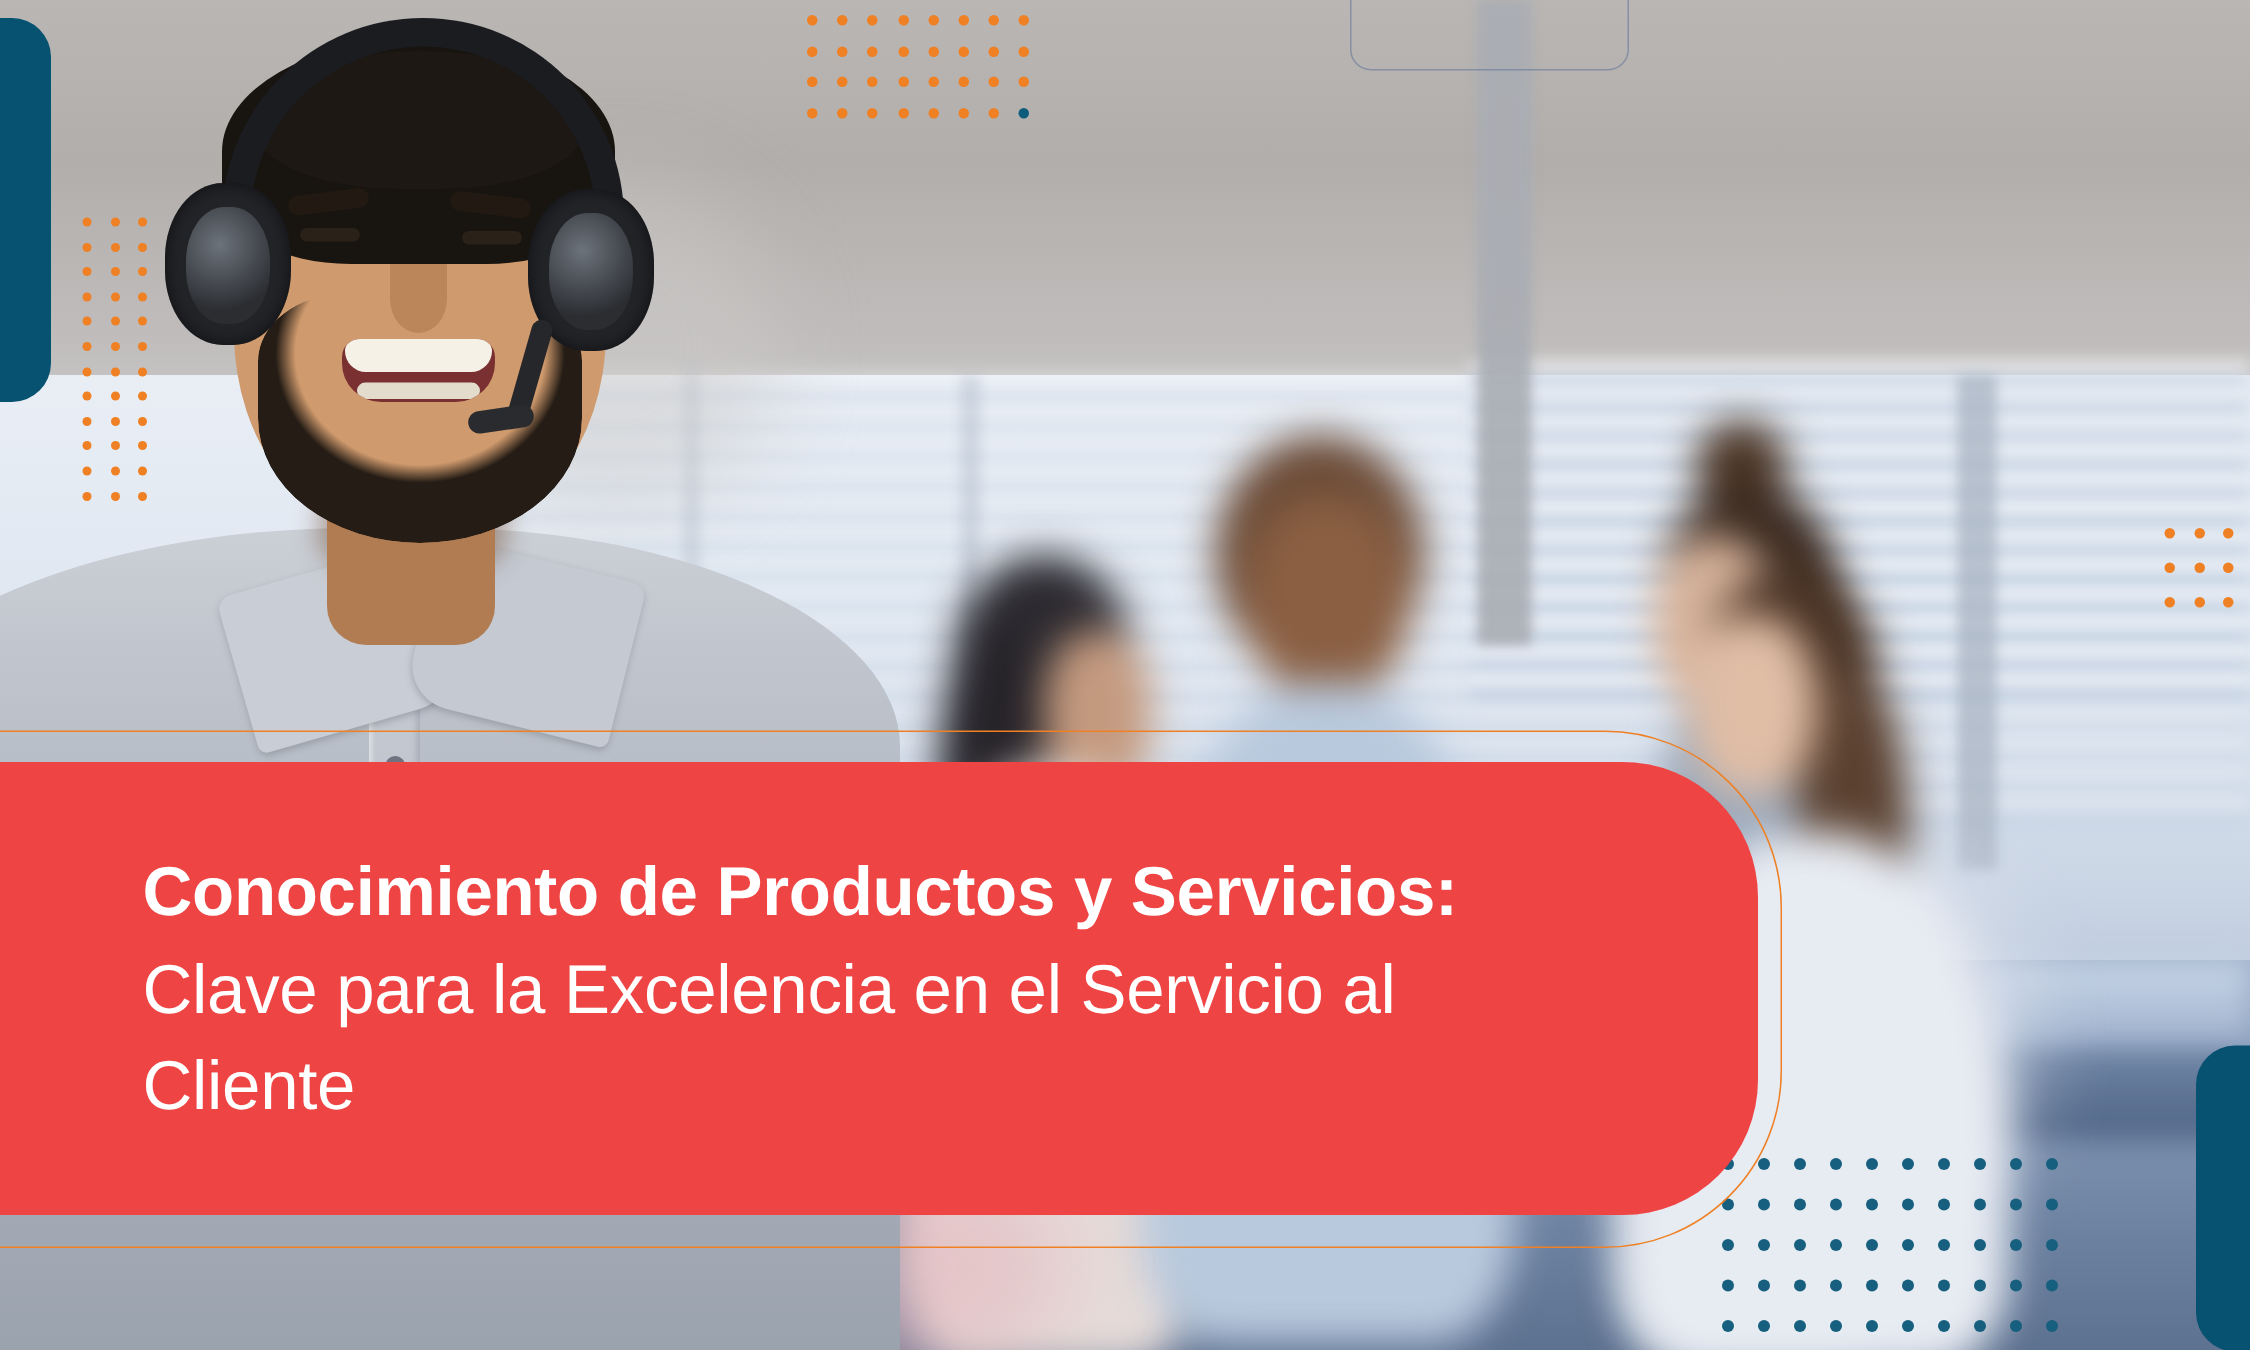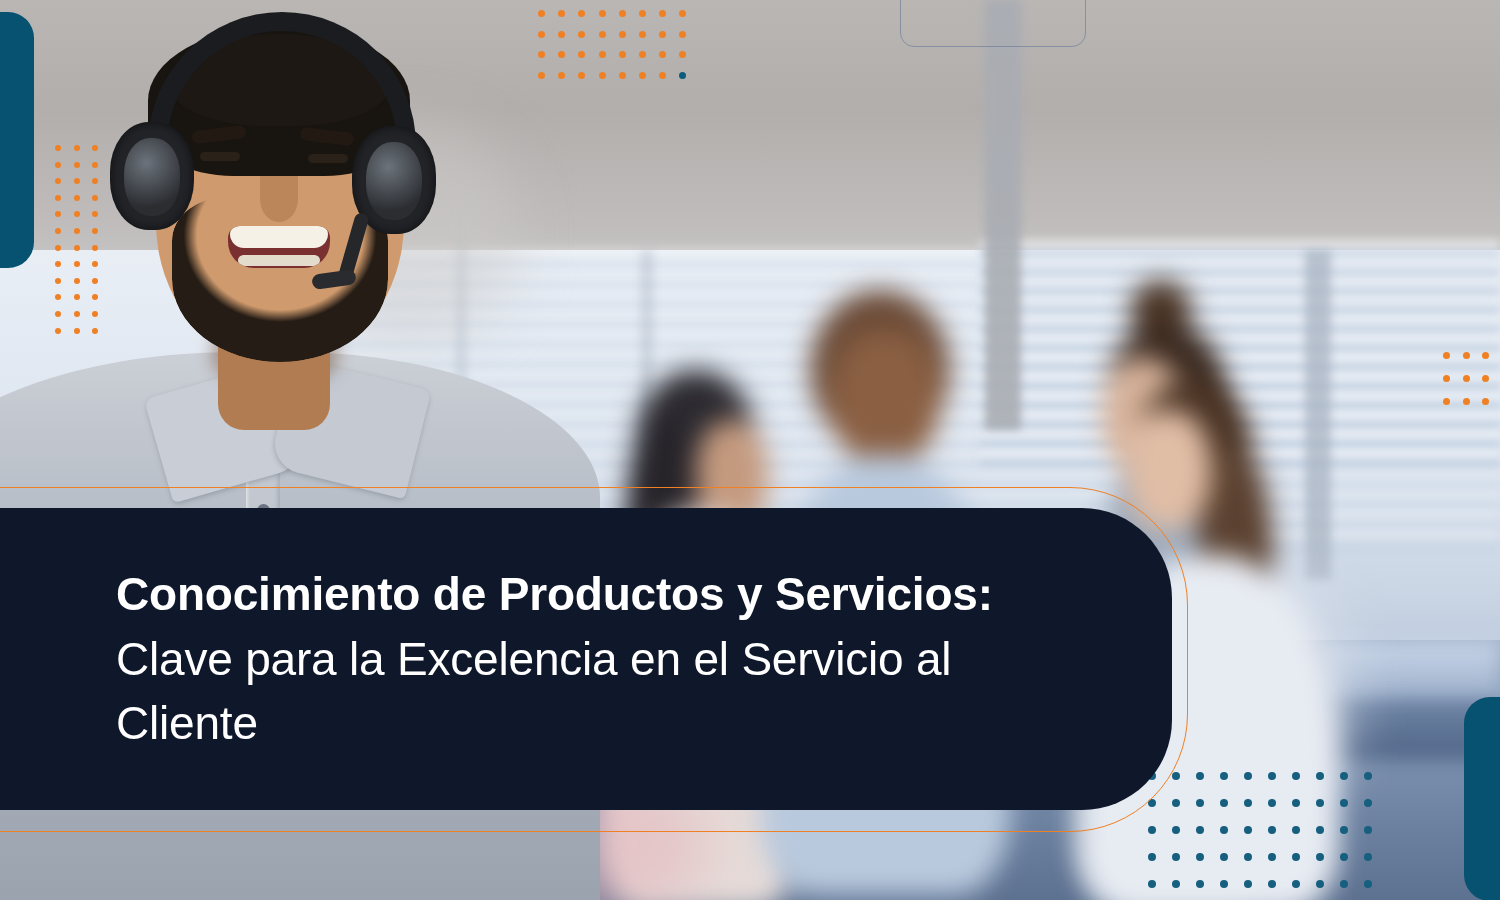--- a/index.html
+++ b/index.html
@@ -222,23 +222,23 @@
     background:#065270; border-radius:26px 0 0 26px;
   }
 
   
   .dotgrid{ position:absolute; }
   .dot{ position:absolute; border-radius:50%; }
 
   
   .title-banner{
     position:absolute; left:0px; top:508px; width:1172px; height:302px;
-    background:#0f172a;
+    background:#ef4444;
     border-radius:0 90px 90px 0;
-    display:flex; align-items:center;justify-content:center;
+    display:flex; align-items:center;
   }
   .title-text{
     color:#ffffff;
     font-size:46px;
     line-height:1.40;
     font-weight:400;
     letter-spacing:-.2px;
     padding-left:95px;
     padding-right:70px;
     max-width:1130px;

